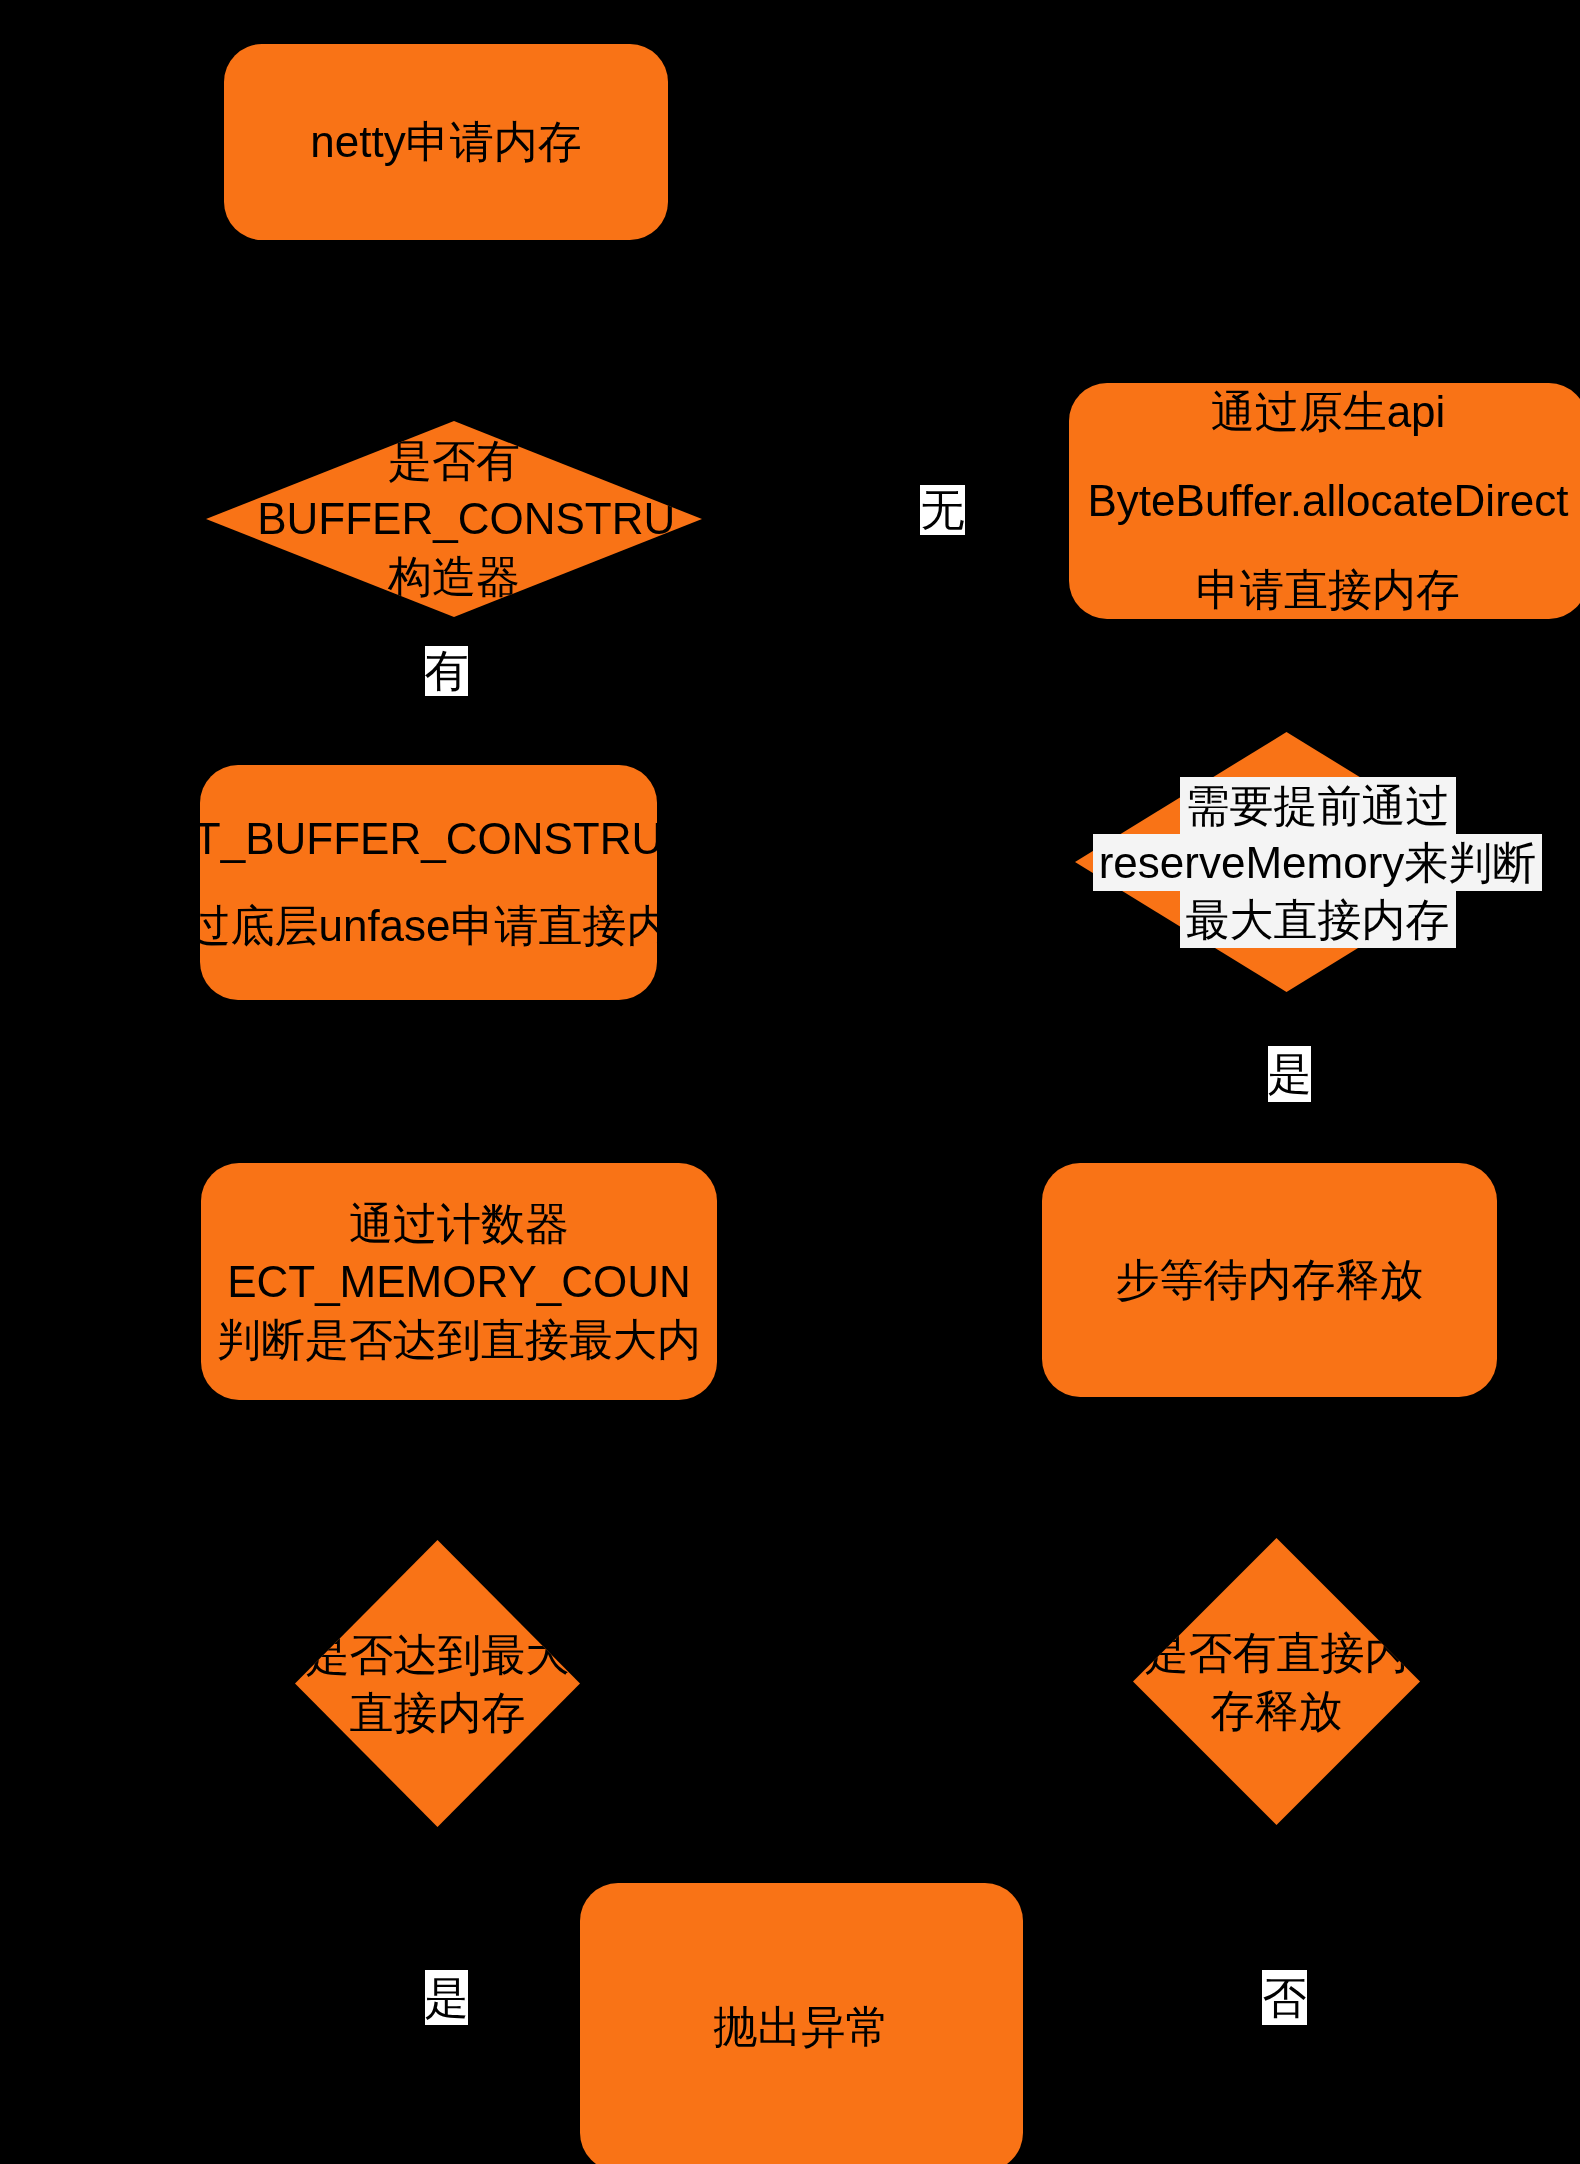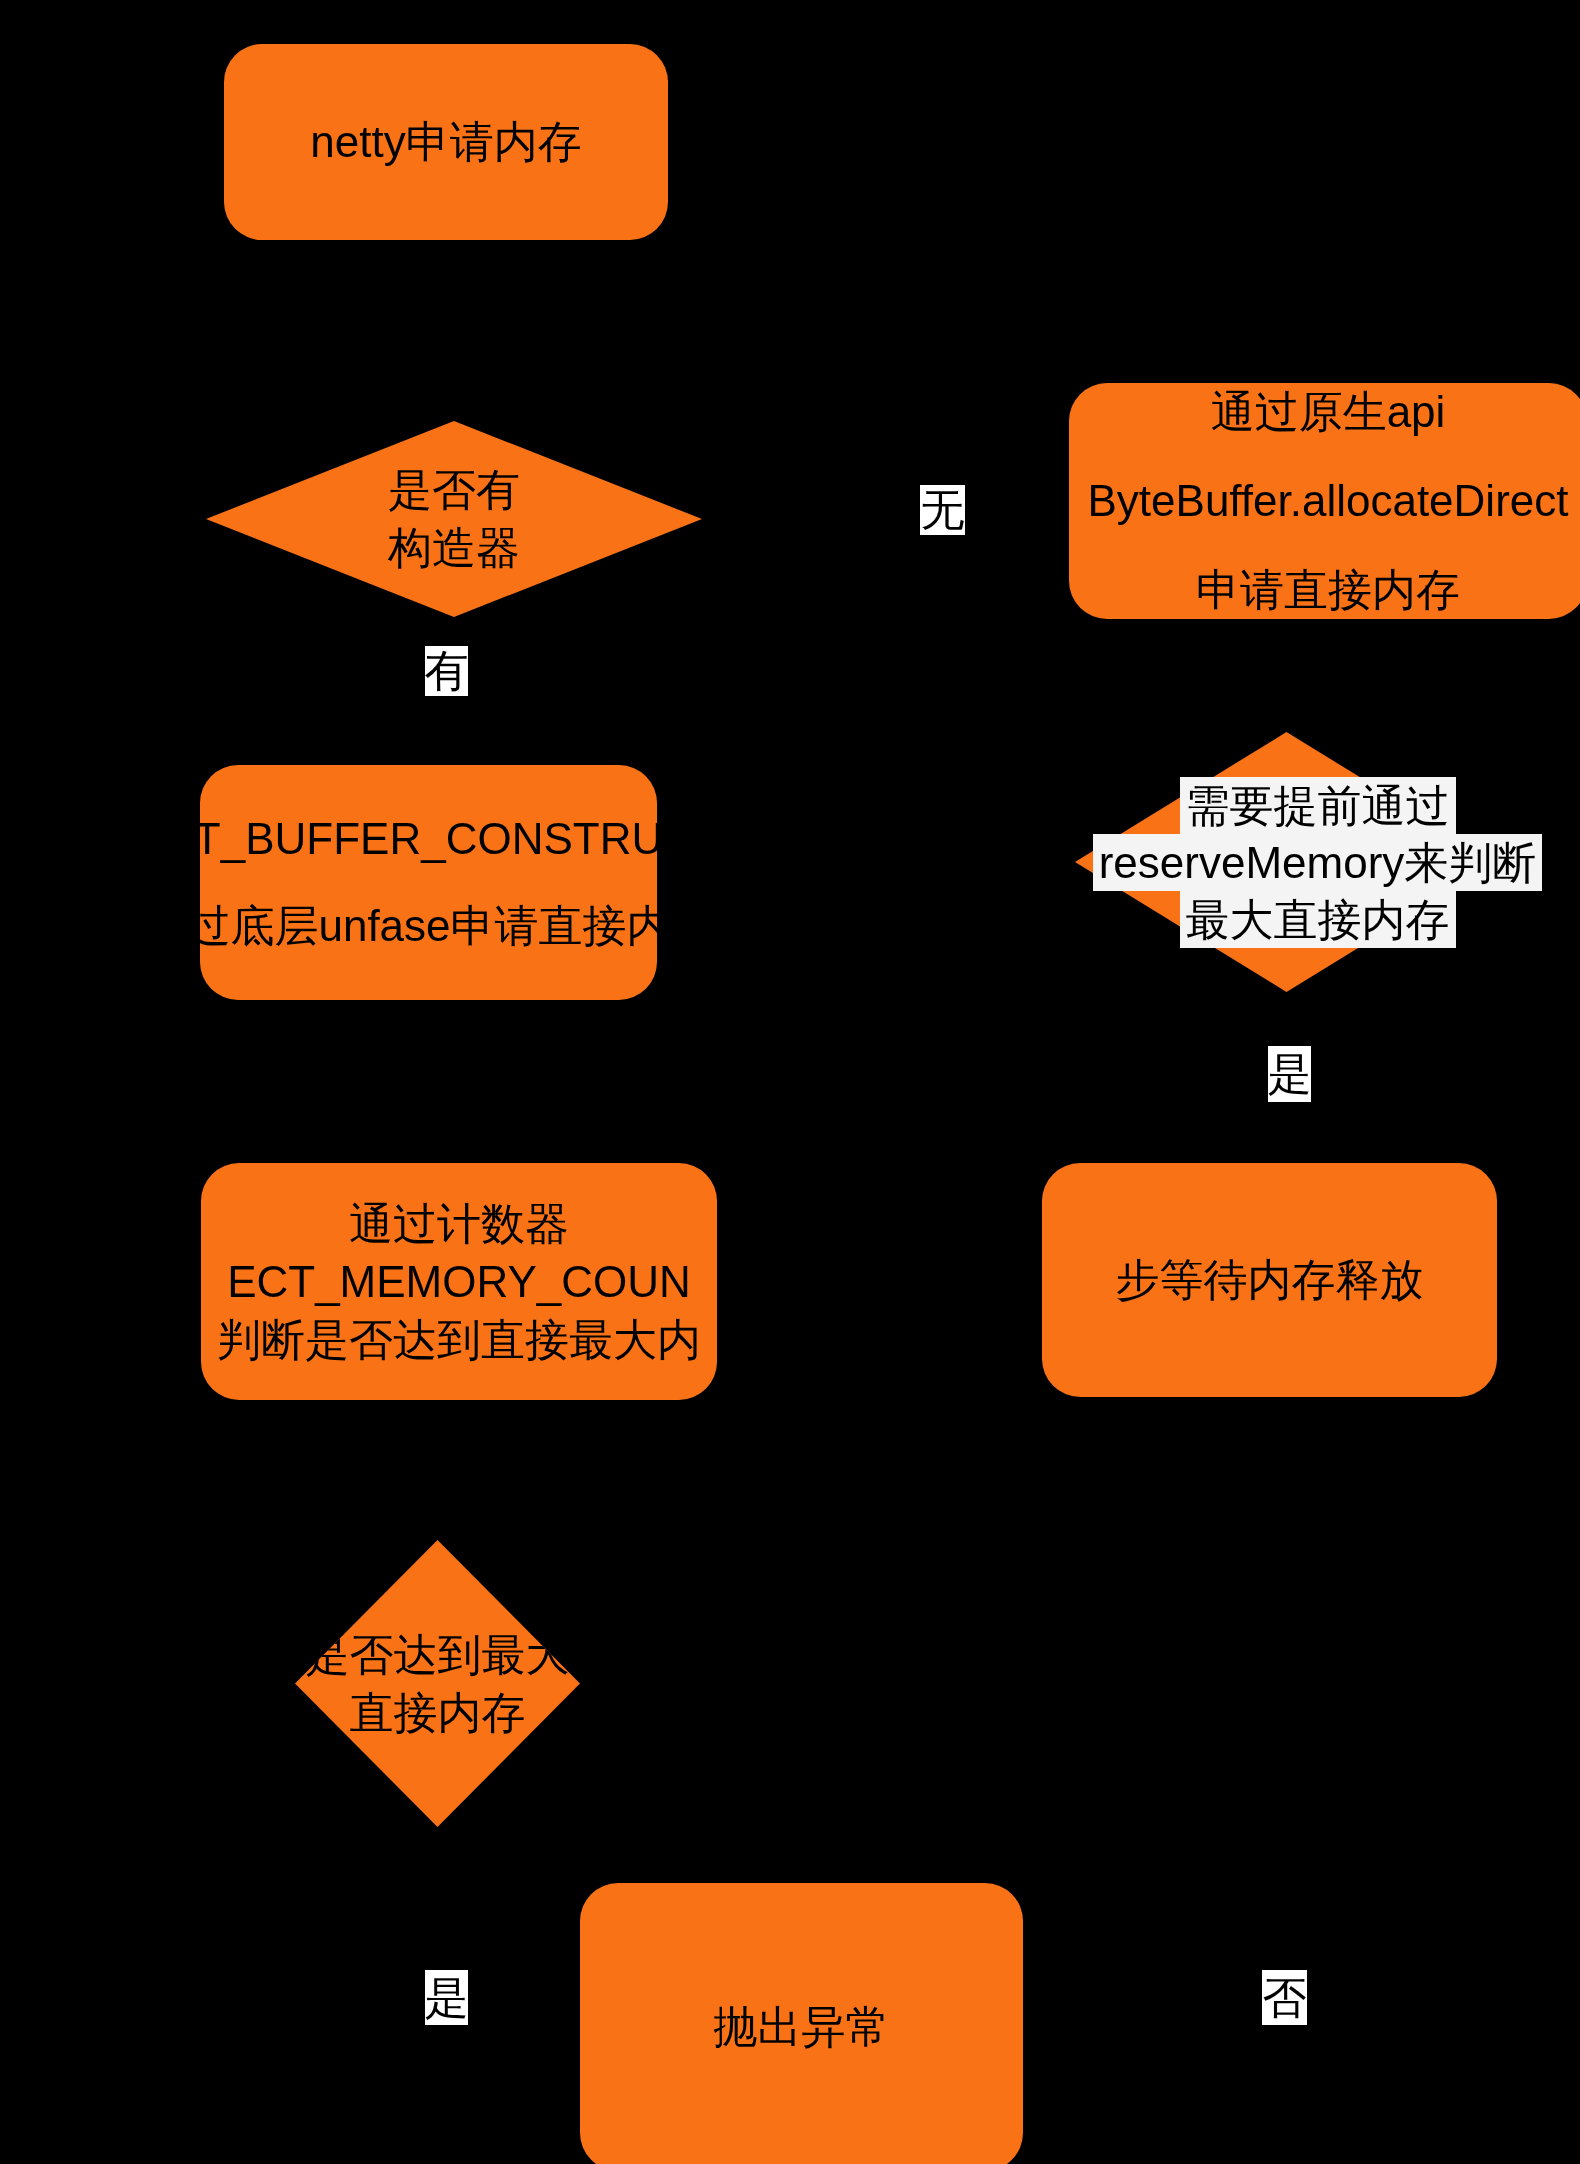--- a/index.html
+++ b/index.html
@@ -43,20 +43,21 @@
 <body>
 
 <div class="canvas">
 
   <div class="node rect" style="left:224px;top:44px;width:444px;height:196px;">
     <div class="line">netty申请内存</div>
   </div>
 
   <div class="node diamond" style="left:206px;top:421px;width:496px;height:196px;">
     <div class="line">是否有</div>
+    <div class="line">_BUFFER_CONSTRU</div>
     <div class="line">构造器</div>
   </div>
 
   <div class="edge-label" style="left:920px;top:485px;width:45px;height:50px;">
     <span>无</span>
   </div>
 
   <div class="node rect" style="left:1069px;top:383px;width:518px;height:236px;justify-content:space-between;">
     <div class="line">通过原生api</div>
     <div class="line">ByteBuffer.allocateDirect</div>
@@ -91,20 +92,24 @@
 
   <div class="node rect" style="left:1042px;top:1163px;width:455px;height:234px;">
     <div class="line">步等待内存释放</div>
   </div>
 
   <div class="node diamond" style="left:295px;top:1540px;width:285px;height:287px;">
     <div class="line">是否达到最大</div>
     <div class="line">直接内存</div>
   </div>
 
+  <div class="node diamond" style="left:1133px;top:1538px;width:287px;height:287px;">
+    <div class="line">是否有直接内</div>
+    <div class="line">存释放</div>
+  </div>
 
   <div class="edge-label" style="left:425px;top:1970px;width:43px;height:55px;">
     <span>是</span>
   </div>
 
   <div class="node rect" style="left:580px;top:1883px;width:443px;height:288px;">
     <div class="line">抛出异常</div>
   </div>
 
   <div class="edge-label" style="left:1262px;top:1970px;width:45px;height:55px;">

